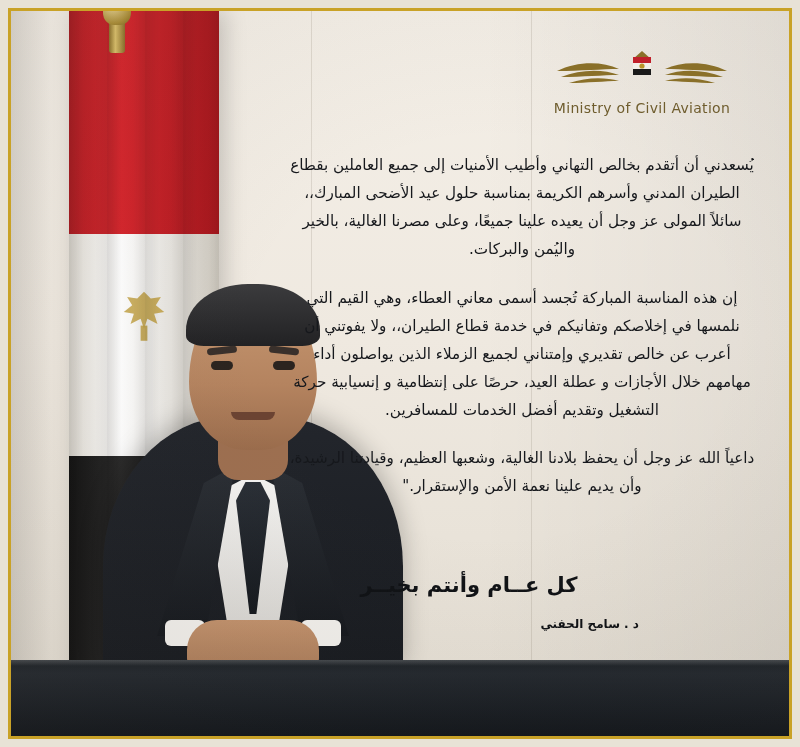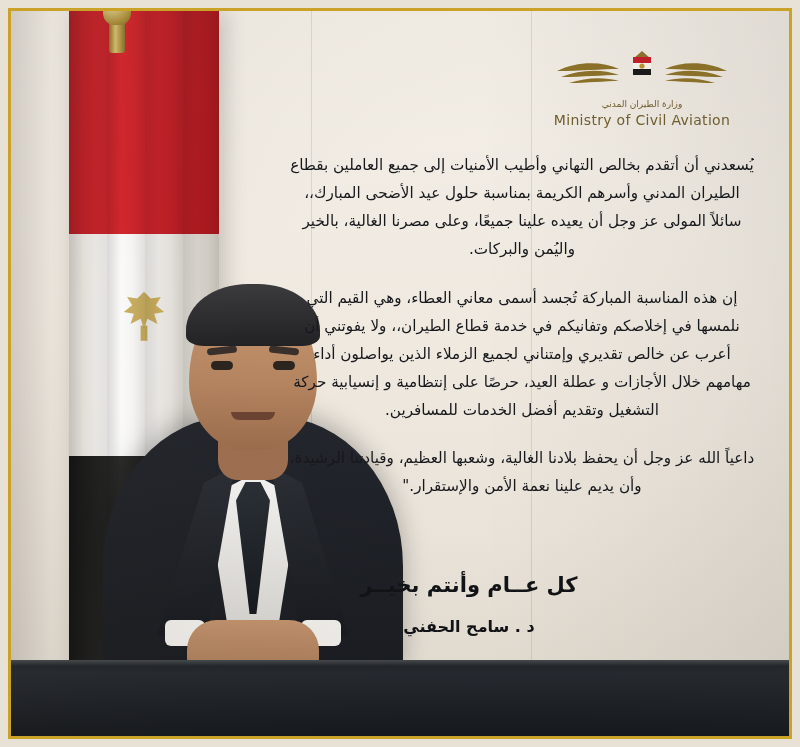--- a/index.html
+++ b/index.html
@@ -335,23 +335,24 @@
     text-align: center;
     color: #111316;
   }
   .signoff-greeting {
     font-size: 21px;
     font-weight: bold;
     letter-spacing: 1px;
     margin-bottom: 20px;
   }
   .signoff-name {
-    font-size: 16px;
+    font-size: 12px;
     font-weight: bold;
     margin-bottom: 10px;
+    text-align: right;
   }
   .signoff-title {
     font-size: 12.5px;
     color: #2b2e33;
   }
 </style>
 </head>
 <body>
 
 <div class="poster">
@@ -416,21 +417,20 @@
             <path d="M95 2 L104 10 L104 18 L95 24 L86 18 L86 10 Z"></path>
           </g>
           <g>
             <rect x="86" y="8" width="18" height="6" fill="#c0202a"></rect>
             <rect x="86" y="14" width="18" height="6" fill="#f2efe8"></rect>
             <rect x="86" y="20" width="18" height="6" fill="#1a1a1a"></rect>
             <circle cx="95" cy="17" r="2.6" fill="#b99327"></circle>
           </g>
         </svg>
       </div>
-      <div class="logo-ar">وزارة الطيران المدني</div>
       <div class="logo-en">Ministry of Civil Aviation</div>
     </div>
 
     <div class="message">
       <p class="para">يُسعدني أن أتقدم بخالص التهاني وأطيب الأمنيات إلى جميع العاملين بقطاع الطيران المدني وأسرهم الكريمة بمناسبة حلول عيد الأضحى المبارك،، سائلاً المولى عز وجل أن يعيده علينا جميعًا، وعلى مصرنا الغالية، بالخير واليُمن والبركات.</p>
       <p class="para">إن هذه المناسبة المباركة تُجسد أسمى معاني العطاء، وهي القيم التي نلمسها في إخلاصكم وتفانيكم في خدمة قطاع الطيران،، ولا يفوتني أن أعرب عن خالص تقديري وإمتناني لجميع الزملاء الذين يواصلون أداء مهامهم خلال الأجازات و عطلة العيد، حرصًا على إنتظامية و إنسيابية حركة التشغيل وتقديم أفضل الخدمات للمسافرين.</p>
       <p class="para">داعياً الله عز وجل أن يحفظ بلادنا الغالية، وشعبها العظيم، وقيادتنا الرشيدة، وأن يديم علينا نعمة الأمن والإستقرار."</p>
     </div>
 
     <div class="signoff">

